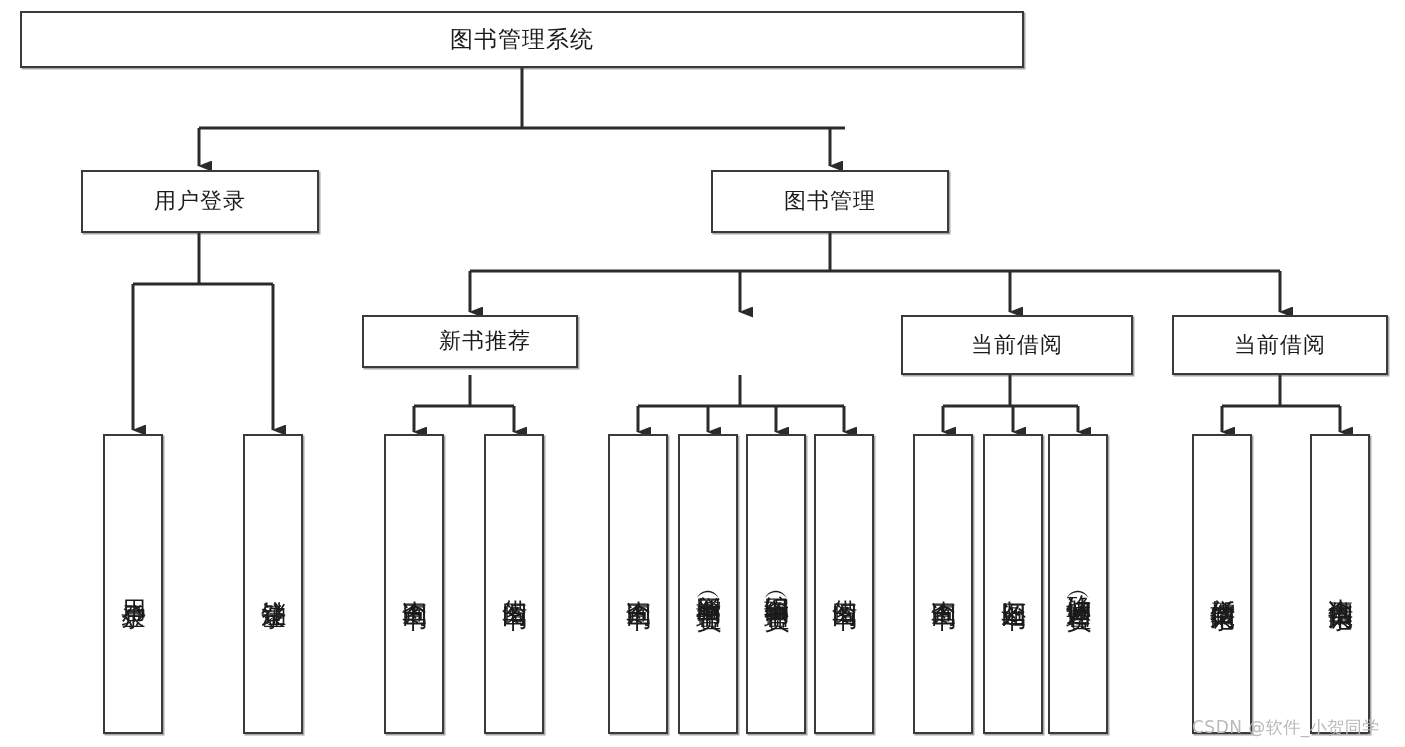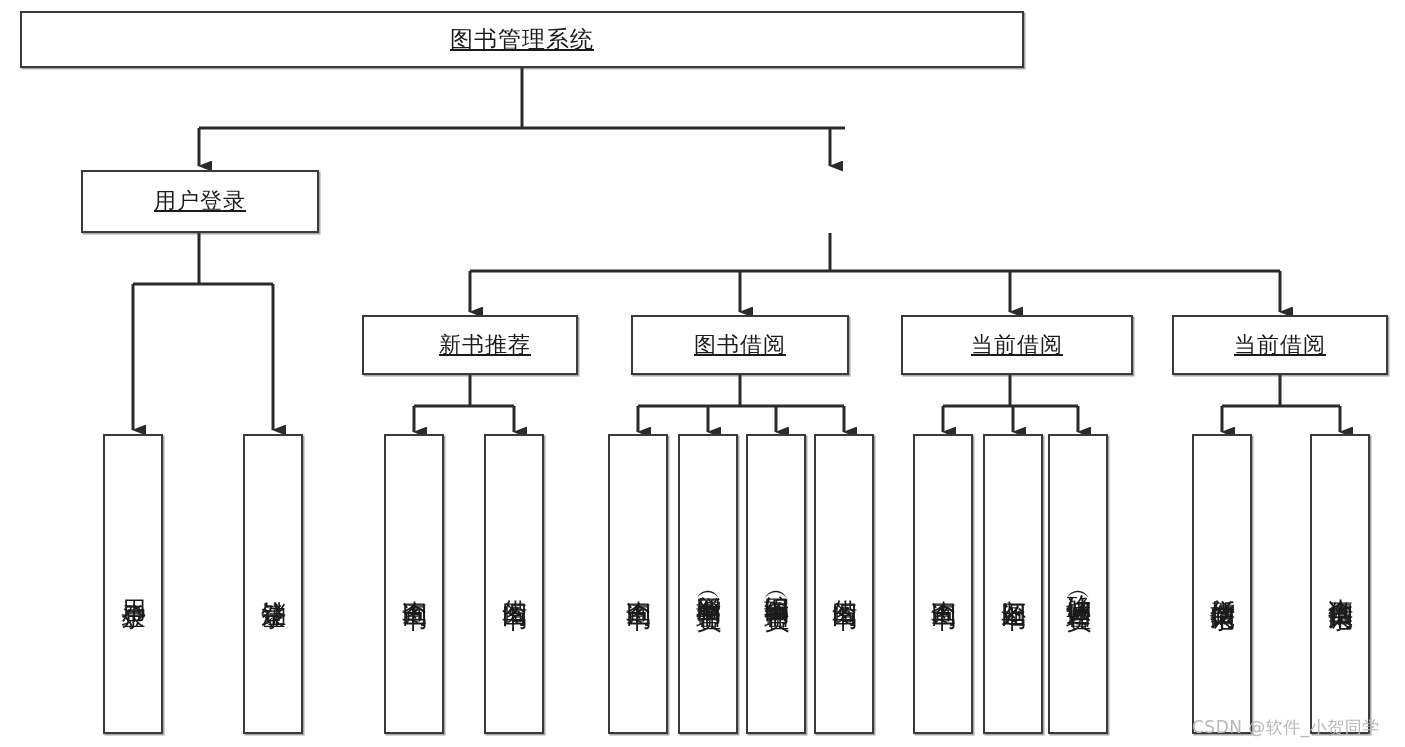--- a/index.html
+++ b/index.html
@@ -33,21 +33,20 @@
     box-shadow: 1.5px 1.5px 0 rgba(60,60,60,0.45);
     display: flex;
     align-items: center;
     justify-content: center;
     color: #1b1b1b;
   }
   .node.horiz {
     font-size: 22px;
     letter-spacing: 1px;
     line-height: 1.2;
-    text-decoration: underline;
   }
   .node.vert {
     writing-mode: vertical-rl;
     text-orientation: upright;
     font-size: 25px;
     line-height: 1.22;
     letter-spacing: 2px;
     padding-top: 4px;
     padding-bottom: 4px;
     text-align: center;
@@ -130,28 +129,28 @@
   </svg>
 
   <div class="node horiz" id="root-node" style="left:20px; top:11px; width:1004px; height:57px;">
     <span>图书管理系统</span>
   </div>
 
   <div class="node horiz" style="left:81px; top:170px; width:238px; height:63px;">
     <span>用户登录</span>
   </div>
 
-
-  <div class="node horiz" style="left:362px; top:315px; width:216px; height:60px;padding-left:30px;">
+  <div class="node horiz" style="left:711px; top:170px; width:238px; height:63px;">
+    <span>图书管理</span>
+  </div>
+
+  <div class="node horiz" style="left:362px; top:315px; width:216px; height:53px;padding-left:30px;">
     <span>新书推荐</span>
   </div>
 
-  <div class="node horiz" style="left:631px; top:315px; width:218px; height:60px;">
-    <span>图书借阅</span>
-  </div>
 
   <div class="node horiz" style="left:901px; top:315px; width:232px; height:60px;">
     <span>当前借阅</span>
   </div>
 
   <div class="node horiz" style="left:1172px; top:315px; width:216px; height:60px;">
     <span>当前借阅</span>
   </div>
 
   <div class="node vert" style="left:103px; top:434px; width:60px; height:300px;">

